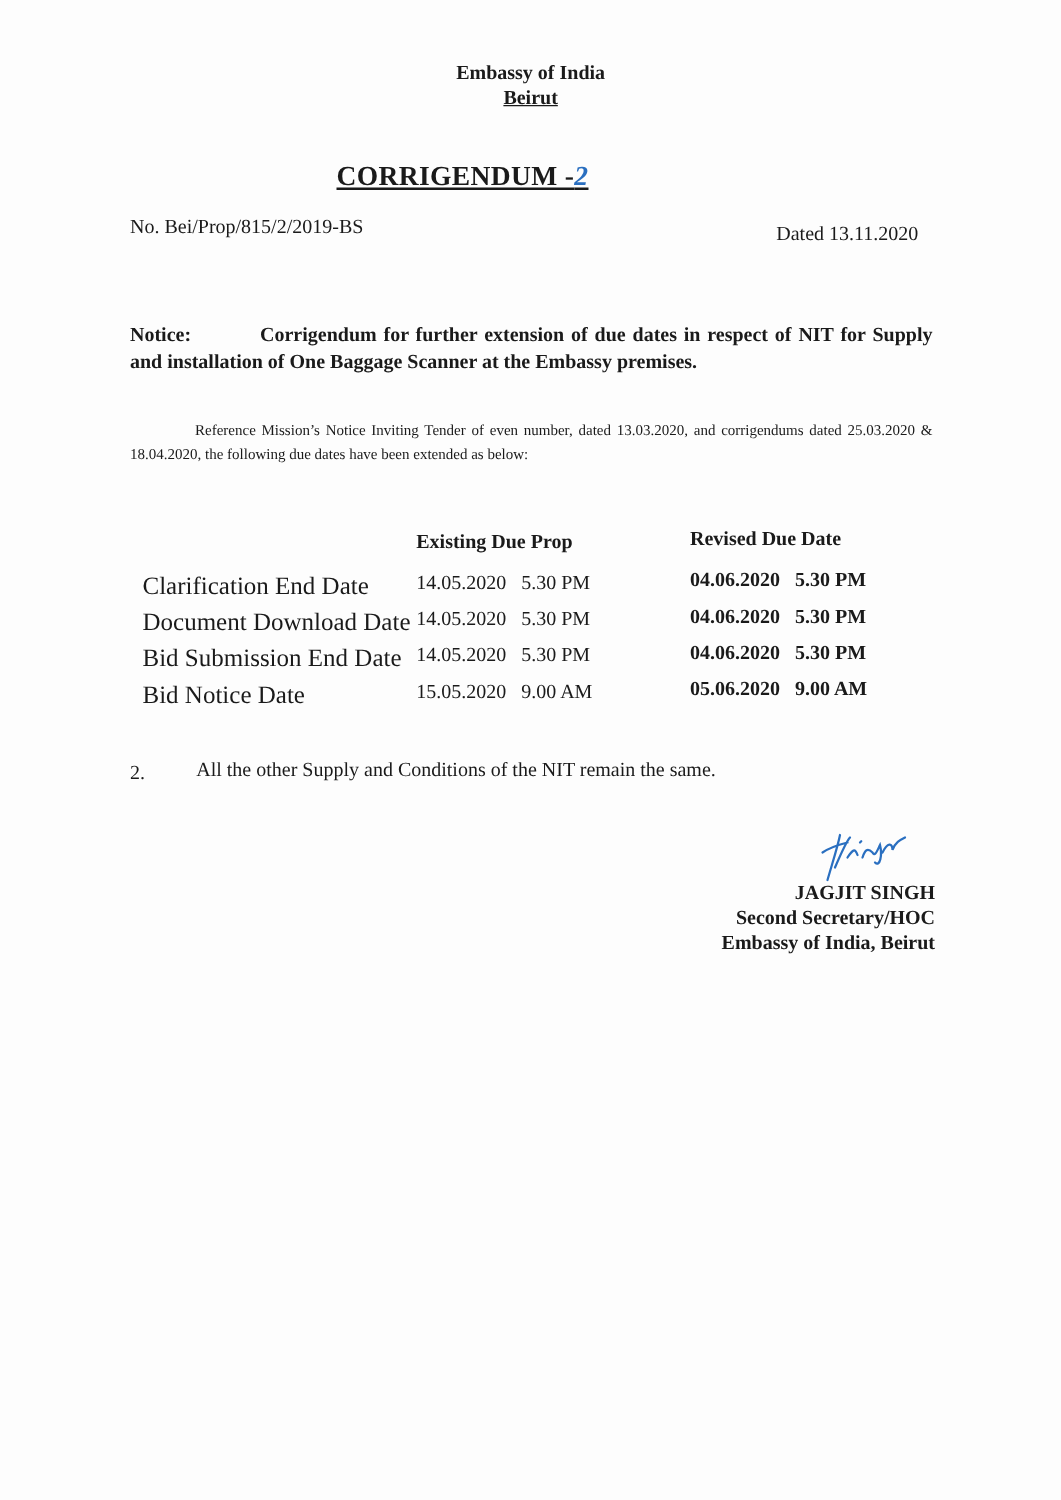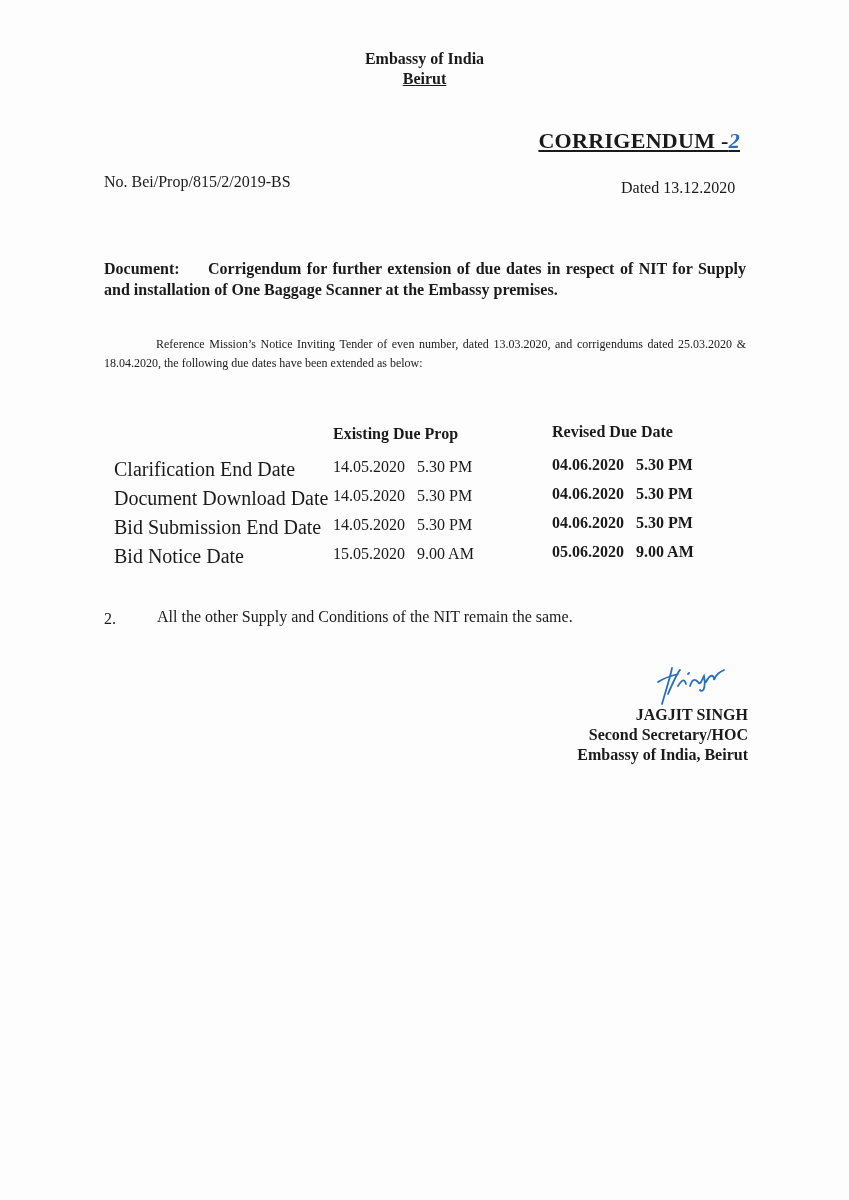--- a/index.html
+++ b/index.html
@@ -1,21 +1,21 @@
 <!DOCTYPE html>
 <html><head>
   <meta charset="utf-8">
   <style>
     html, body { margin: 0; padding: 0; background: #fdfdfd; }
     body { width: 849px; height: 1200px; position: relative; overflow: hidden;
            font-family: "Liberation Serif", "DejaVu Serif", serif; color: #1a1a1a; }
     .abs { position: absolute; white-space: nowrap; }
     .header1 { top: 50px; left: 0; width: 849px; text-align: center; font-size: 16px; font-weight: bold; }
     .header2 { top: 70px; left: 0; width: 849px; text-align: center; font-size: 16px; font-weight: bold; text-decoration: underline; }
-    .title { top: 128px; left: 0; width: 740px; text-align: right; font-size: 22px; font-weight: bold; text-decoration: underline; letter-spacing: 0.3px; }
+    .title { top: 128px; left: 0; width: 740px; text-align: center; font-size: 22px; font-weight: bold; text-decoration: underline; letter-spacing: 0.3px; }
     .title .hw { color: #2a6fc0; font-style: italic; }
     .refno { top: 173px; left: 104px; font-size: 16px; }
     .dated { top: 179px; left: 621px; font-size: 16px; }
     .subject { top: 258px; left: 104px; width: 642px; font-size: 16px; font-weight: bold; line-height: 21px; white-space: normal; text-align: justify; }
     .subject .lbl { display: inline-block; width: 104px; }
     .para { top: 335px; left: 104px; width: 642px; font-size: 12px; line-height: 19px; white-space: normal; text-align: justify; }
     .para .indent { display: inline-block; width: 52px; }
     .th { top: 425px; font-size: 16px; font-weight: bold; }
     .row-label { left: 114px; font-size: 20px; }
     .row-exist { left: 333px; font-size: 16px; }
@@ -28,23 +28,23 @@
   </style>
 </head>
 <body>
 
 <div class="abs header1">Embassy of India</div>
 <div class="abs header2">Beirut</div>
 
 <div class="abs title"><span>CORRIGENDUM -</span><span class="hw">2</span></div>
 
 <div class="abs refno">No. Bei/Prop/815/2/2019-BS</div>
-<div class="abs dated">Dated 13.12.2020</div>
+<div class="abs dated">Dated 13.11.2020</div>
 
-<div class="abs subject"><span class="lbl">Document:</span><span>Corrigendum for further extension of due dates in respect of NIT for Supply and installation of One Baggage Scanner at the Embassy premises.</span></div>
+<div class="abs subject"><span class="lbl">Notice:</span><span>Corrigendum for further extension of due dates in respect of NIT for Supply and installation of One Baggage Scanner at the Embassy premises.</span></div>
 
 <div class="abs para"><span class="indent"></span><span>Reference Mission’s Notice Inviting Tender of even number, dated 13.03.2020, and corrigendums dated 25.03.2020 &amp; 18.04.2020, the following due dates have been extended as below:</span></div>
 
 <div class="abs th" style="left:333px">Existing Due Prop</div>
 <div class="abs th" style="left:552px; top:423px">Revised Due Date</div>
 
 <div>
   <div class="abs row-label" style="top:458px">Clarification End Date</div>
   <div class="abs row-exist" style="top:458px"><span>14.05.2020</span><span class="gap"></span><span>5.30 PM</span></div>
   <div class="abs row-rev" style="top:456px"><span>04.06.2020</span><span class="gap"></span><span>5.30 PM</span></div>

